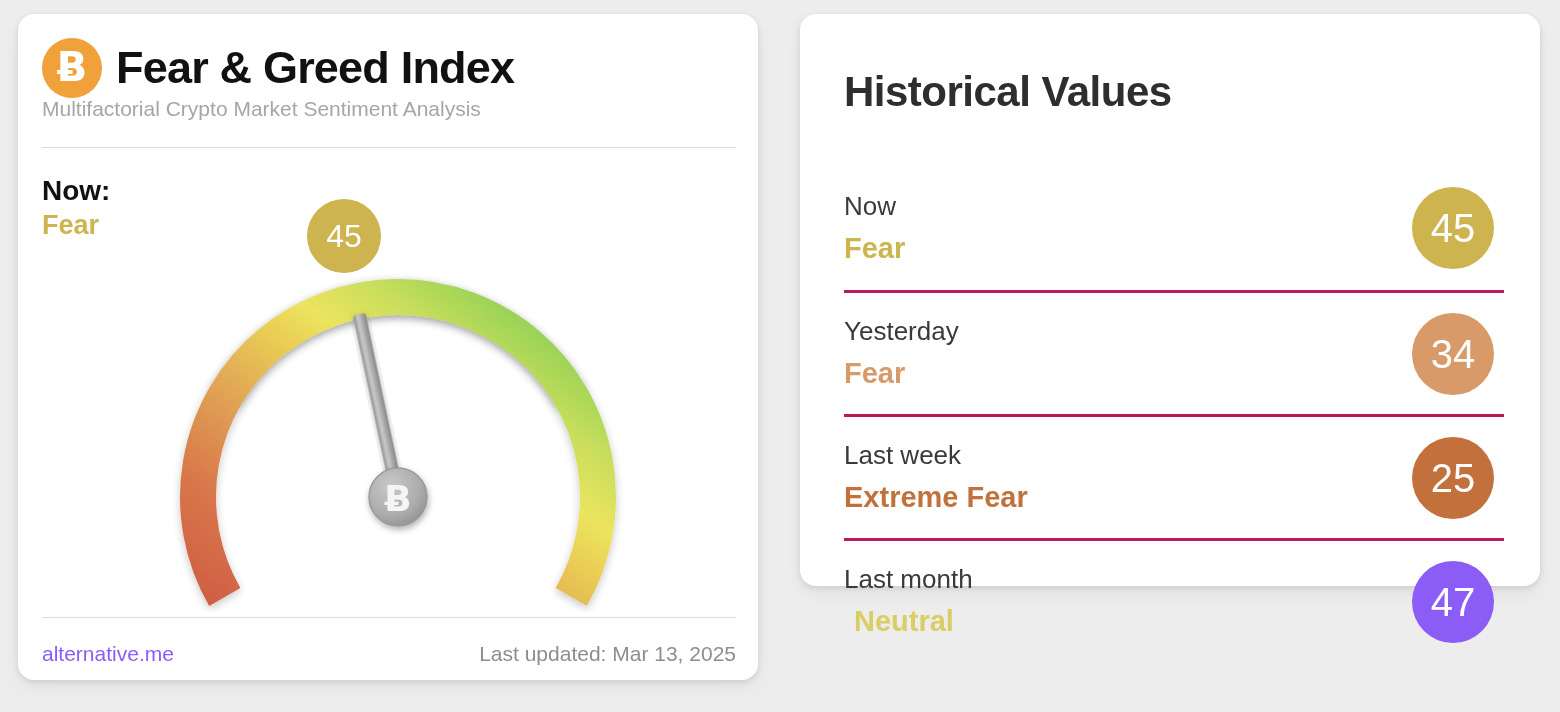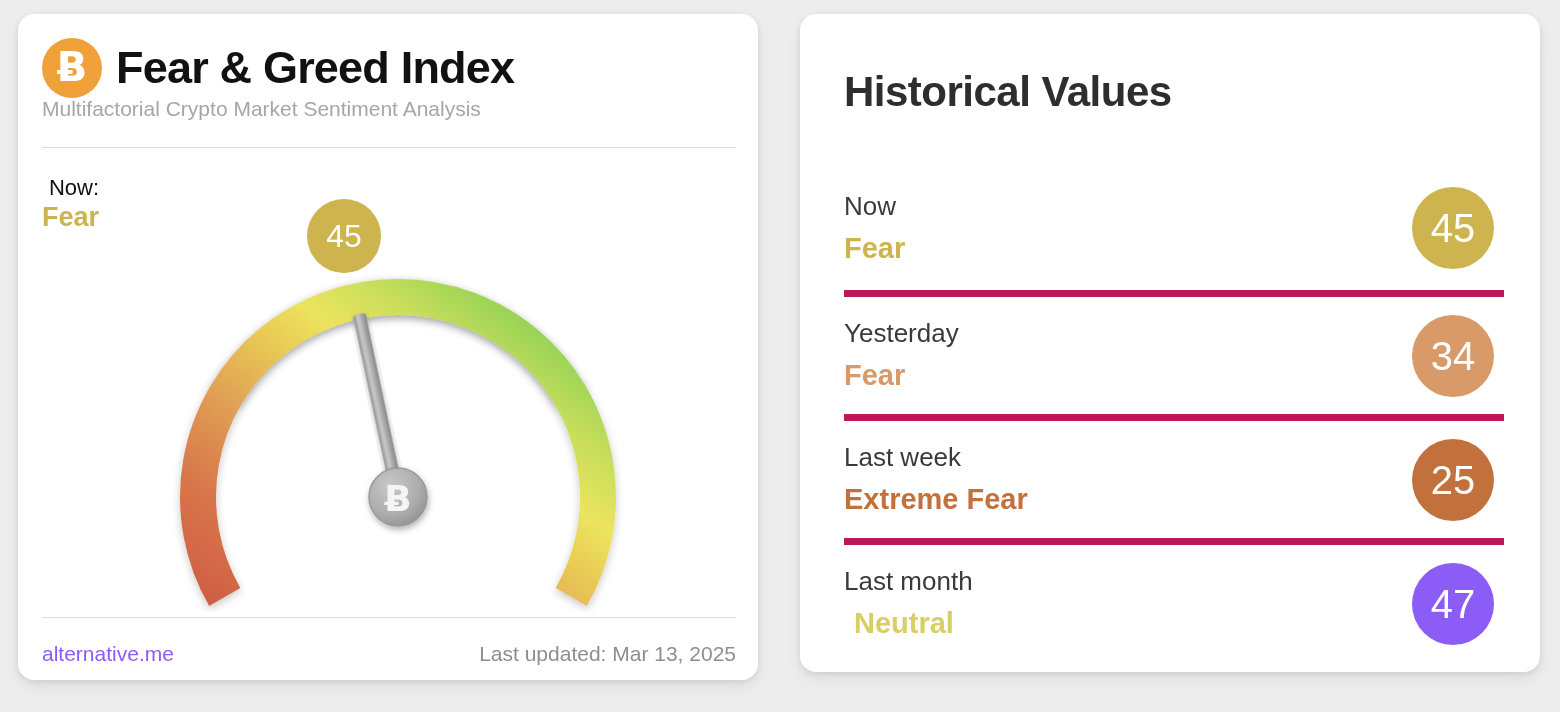--- a/index.html
+++ b/index.html
@@ -33,21 +33,21 @@
     top: 14px;
     width: 740px;
     height: 666px;
     padding: 0;
   }
 
   #history-card {
     left: 800px;
     top: 14px;
     width: 740px;
-    height: 658px;
+    height: 572px;
   }
 
   
   .header-row {
     position: absolute;
     left: 24px;
     top: 24px;
     display: flex;
     align-items: center;
     gap: 14px;
@@ -106,22 +106,22 @@
     width: 694px;
   }
 
   
   #now-block {
     position: absolute;
     left: 24px;
     top: 160px;
   }
   #now-label {
-    font-size: 22px;
-    font-weight: normal;
+    font-size: 28px;
+    font-weight: bold;
     color: #111111;
     line-height: 1.24;
     text-align: right;
   }
   #now-classification {
     font-size: 27px;
     font-weight: bold;
     line-height: 1.24;
     color: #cdb44f;
   }
@@ -186,21 +186,21 @@
     top: 152px;
     width: 660px;
   }
 
   .history-row {
     position: relative;
     height: 124px;
     display: flex;
     align-items: center;
   }
-  .history-row + .history-row { border-top: 7px solid #be185d; }
+  .history-row + .history-row { border-top: 3px solid #be185d; }
 
   .row-text { flex: 1 1 auto; }
   .row-period {
     font-size: 26px;
     color: #3a3a3a;
     line-height: 1.3;
     margin-bottom: 6px;
   }
   .row-classification {
     font-size: 29px;

